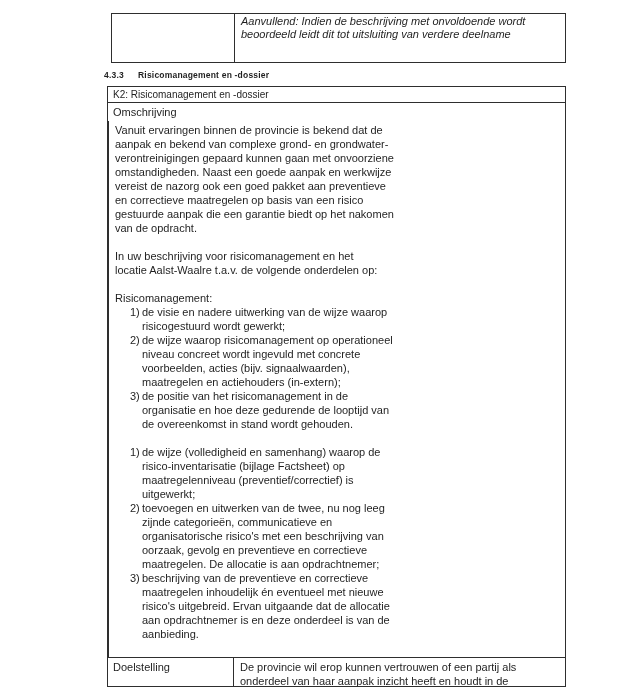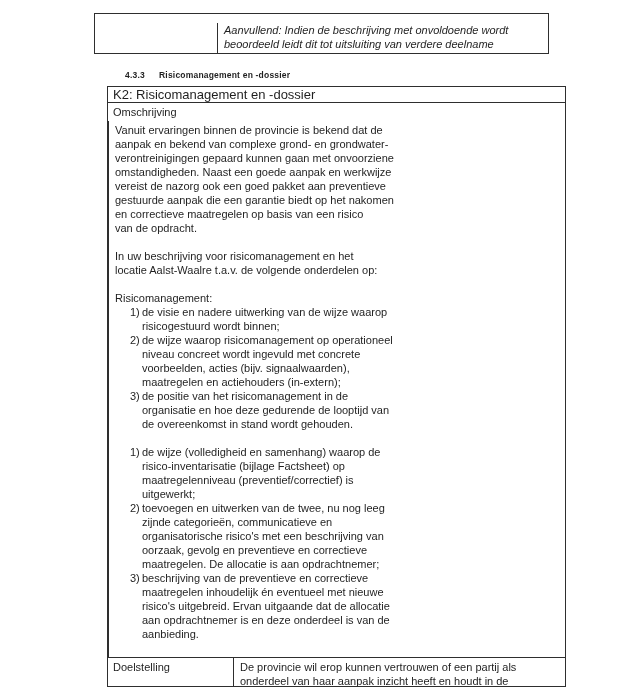--- a/index.html
+++ b/index.html
@@ -19,25 +19,24 @@
     position: absolute;
     top: 0; left: 0;
     width: 628px; height: 694px;
     overflow: hidden;
     background: var(--bg-color);
   }
 
   
   .prev-table {
     position: absolute;
-    left: 94px; top: 13px;
-    width: 455px; height: 41px;
+    left: 111px; top: 13px;
+    width: 455px; height: 50px;
     border: 1px solid var(--border-color);
     display: flex;
-    align-items: flex-end;
   }
   .prev-table .cell-left {
     width: 122px;
     flex: 0 0 auto;
   }
   .prev-table .cell-right {
     flex: 1;
     border-left: 1px solid var(--border-color);
     padding: 1px 6px 2px 6px;
     font-style: italic;
@@ -51,40 +50,39 @@
     position: absolute;
     left: 104px; top: 70px;
     font-size: 8.5px;
     font-weight: bold;
     letter-spacing: 0.2px;
     white-space: nowrap;
   }
   .heading .h-num {
     display: inline-block;
     width: 34px;
-    margin-left: 21px;
   }
 
   
   .k2-table {
     position: absolute;
     left: 107px; top: 86px;
     width: 459px; height: 601px;
     border: 1px solid var(--border-color);
     display: flex;
     flex-direction: column;
     overflow: hidden;
     background: var(--bg-color);
   }
   .k2-header {
     flex: 0 0 auto;
     height: 16px;
     border-bottom: 1px solid var(--border-color);
     padding: 0 5px;
-    font-size: 13px;
+    font-size: 10px;
     line-height: 15px;
     white-space: nowrap;
     overflow: hidden;
   }
   .k2-row {
     display: flex;
     flex: 0 0 auto;
     overflow: hidden;
   }
   .k2-row.row-omschrijving { height: 554px; flex-direction: column; }
@@ -139,33 +137,33 @@
     <div class="k2-header">K2: Risicomanagement en -dossier</div>
 
     <div class="k2-row row-omschrijving">
       <div class="label-cell">Omschrijving</div>
       <div class="content-cell">
           <div class="line">Vanuit ervaringen binnen de provincie is bekend dat de</div>
           <div class="line">aanpak en bekend van complexe grond- en grondwater-</div>
           <div class="line">verontreinigingen gepaard kunnen gaan met onvoorziene</div>
           <div class="line">omstandigheden. Naast een goede aanpak en werkwijze</div>
           <div class="line">vereist de nazorg ook een goed pakket aan preventieve</div>
+          <div class="line">en correctieve maatregelen op basis van een risico</div>
           <div class="line">gestuurde aanpak die een garantie biedt op het nakomen</div>
-          <div class="line">en correctieve maatregelen op basis van een risico</div>
           <div class="line">van de opdracht.</div>
           <div class="line">&nbsp;</div>
           <div class="line">In uw beschrijving voor risicomanagement en het</div>
           <div class="line">locatie Aalst-Waalre t.a.v. de volgende onderdelen op:</div>
           <div class="line">&nbsp;</div>
           <div class="line">Risicomanagement:</div>
           <div class="li">
             <span class="li-num">1)</span>
             <span class="li-text">
               <div class="line">de visie en nadere uitwerking van de wijze waarop</div>
-              <div class="line">risicogestuurd wordt binnen;</div>
+              <div class="line">risicogestuurd wordt gewerkt;</div>
             </span>
           </div>
           <div class="li">
             <span class="li-num">2)</span>
             <span class="li-text">
               <div class="line">de wijze waarop risicomanagement op operationeel</div>
               <div class="line">niveau concreet wordt ingevuld met concrete</div>
               <div class="line">voorbeelden, acties (bijv. signaalwaarden),</div>
               <div class="line">maatregelen en actiehouders (in-extern);</div>
             </span>

